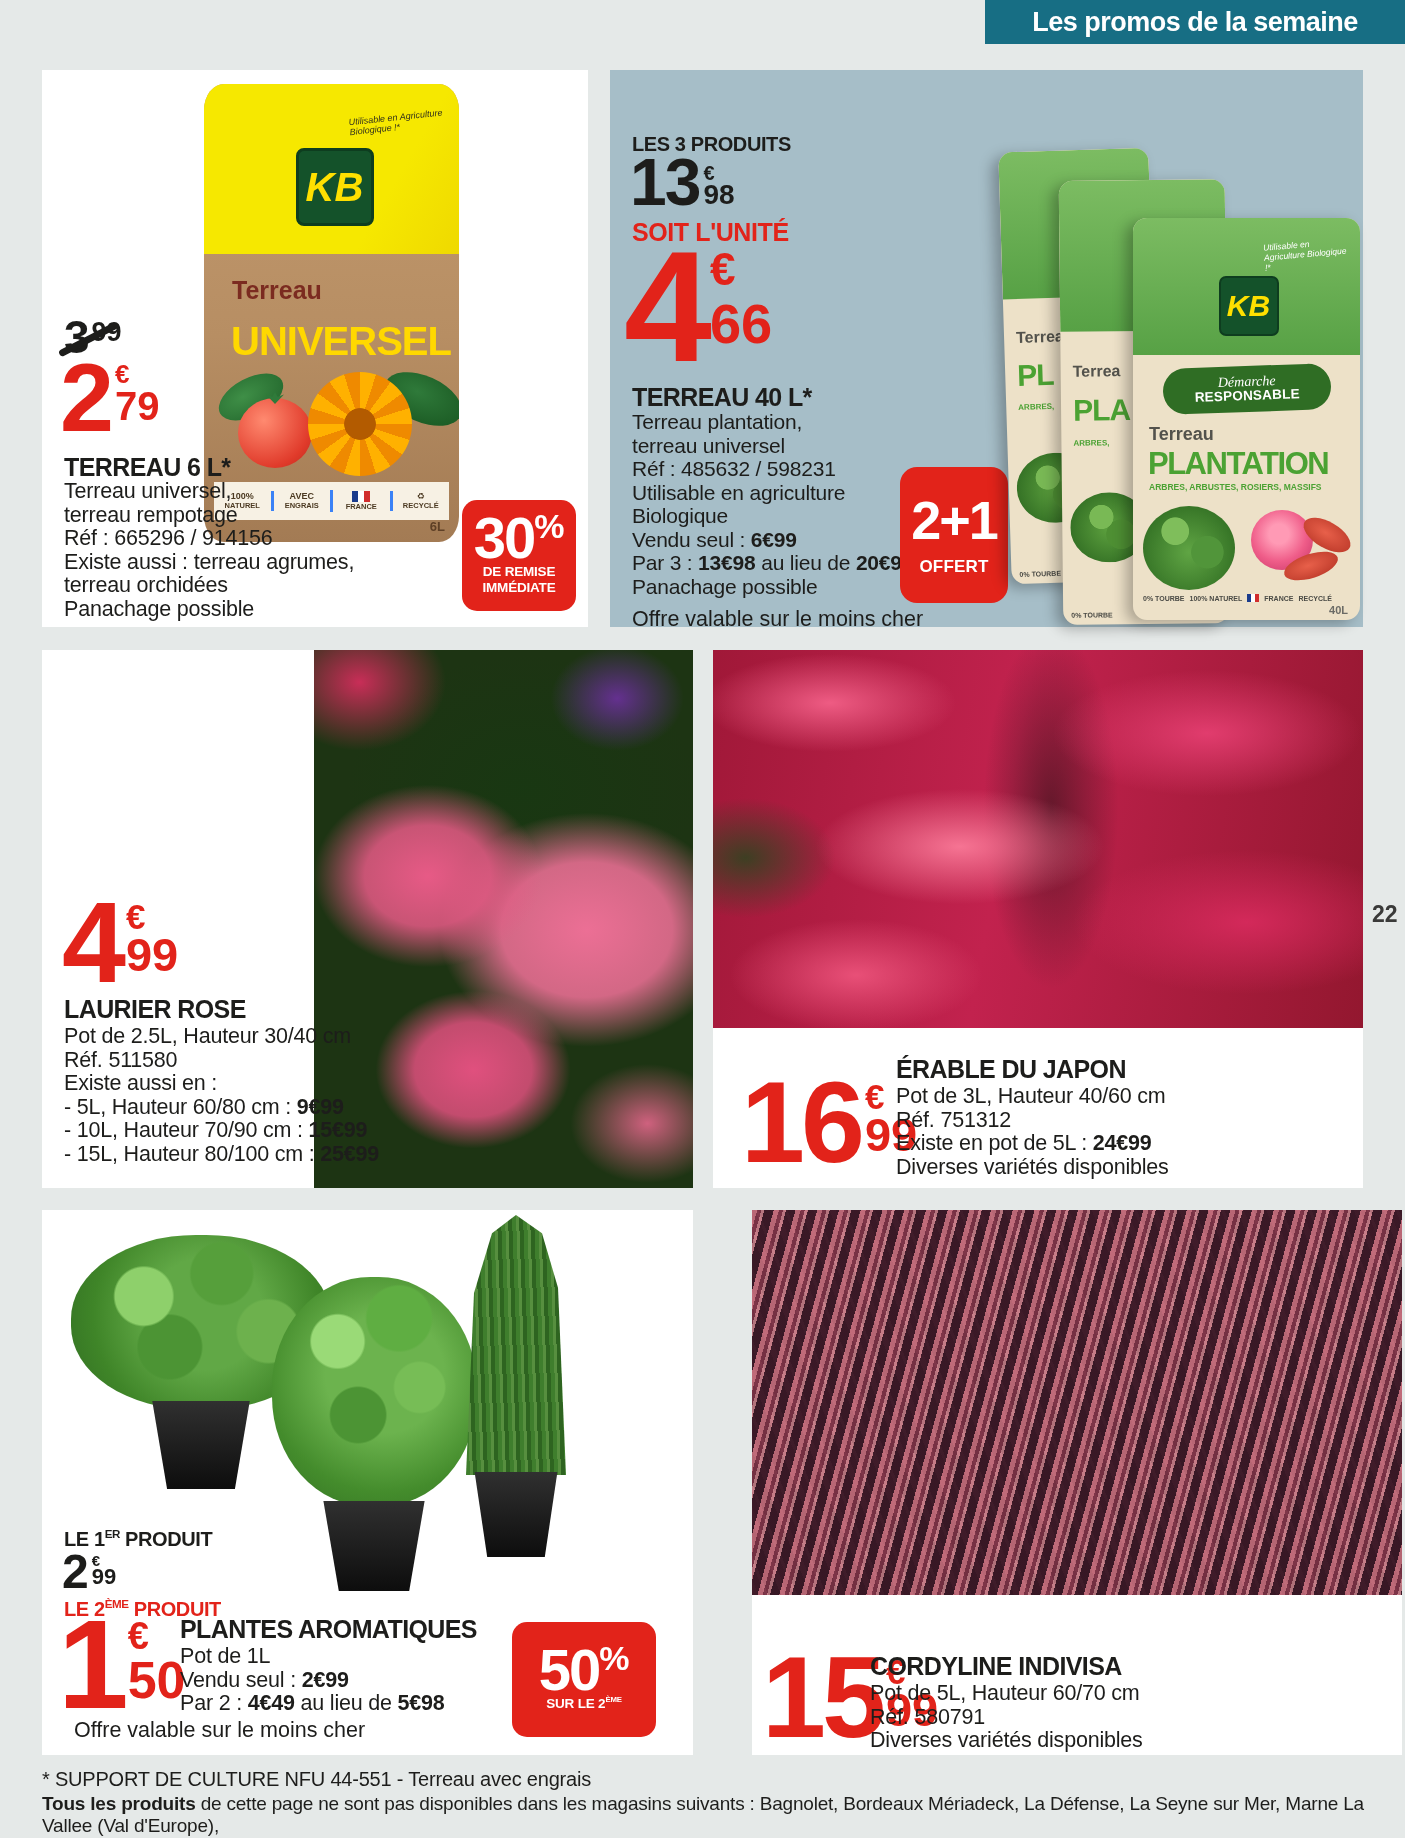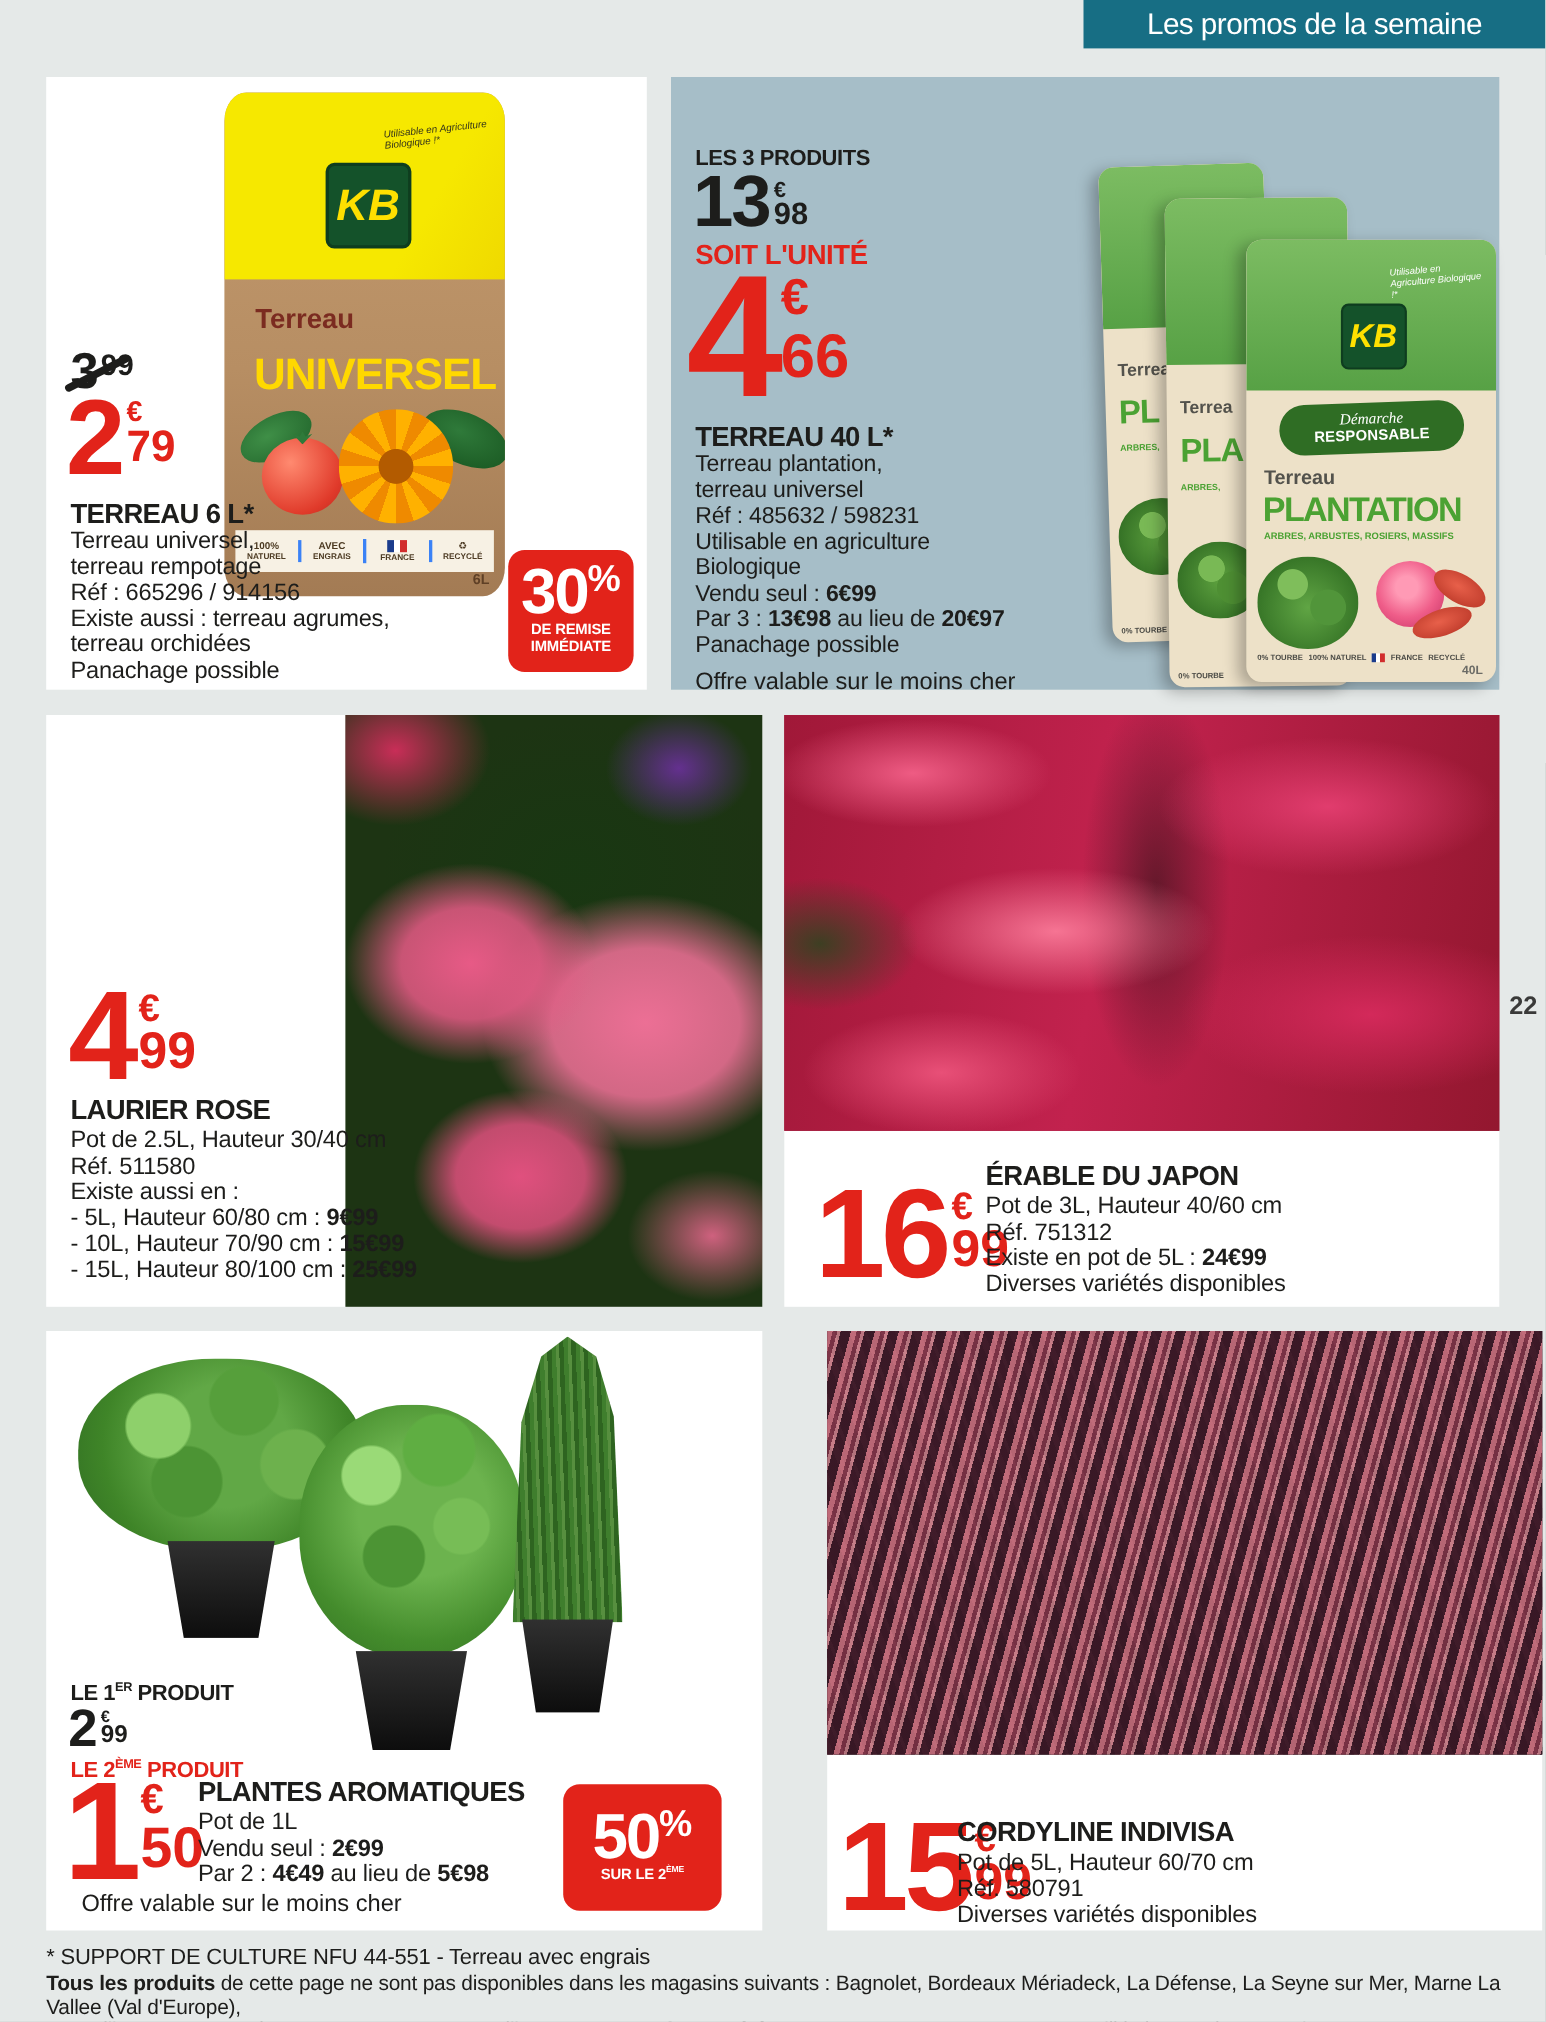--- a/index.html
+++ b/index.html
@@ -2,21 +2,21 @@
 <html><head>
 <meta charset="utf-8">
 <style>
   html,body{margin:0;padding:0;background:#c9cfce;}
   .page{position:relative;width:1405px;height:1838px;margin:0 auto;background:#e5e9e8;
         font-family:"Liberation Sans","DejaVu Sans",sans-serif;color:#1d1d1b;overflow:hidden;}
 
   
   .banner{position:absolute;left:985px;top:0;width:420px;height:44px;background:#176e84;
           display:flex;align-items:center;justify-content:center;}
-  .banner span{color:#fff;font-size:27px;font-weight:400;letter-spacing:-.5px;}
+  .banner span{color:#fff;font-size:27px;font-weight:700;letter-spacing:-.5px;}
   .pagenum{position:absolute;left:1372px;top:901px;font-size:23px;font-weight:700;color:#3a3a39;}
 
   
   .card{position:absolute;background:#fff;}
   .cardA{left:42px;top:70px;width:546px;height:557px;}
   .cardB{left:610px;top:70px;width:753px;height:557px;background:#a6bec8;}
   .cardC{left:42px;top:650px;width:651px;height:538px;}
   .cardD{left:713px;top:650px;width:650px;height:538px;}
   .cardE{left:42px;top:1210px;width:651px;height:545px;}
   .cardF{left:752px;top:1210px;width:650px;height:545px;}
@@ -288,20 +288,24 @@
       <div class="tline" style="font-size:21px;"><span>terreau universel</span></div>
       <div class="tline" style="font-size:21px;"><span>Réf : 485632 / 598231</span></div>
       <div class="tline" style="font-size:21px;"><span>Utilisable en agriculture</span></div>
       <div class="tline" style="font-size:21px;"><span>Biologique</span></div>
       <div class="tline" style="font-size:21px;"><span>Vendu seul : </span><span class="b">6€99</span></div>
       <div class="tline" style="font-size:21px;"><span>Par 3 : </span><span class="b">13€98</span><span> au lieu de </span><span class="b">20€97</span></div>
       <div class="tline" style="font-size:21px;"><span>Panachage possible</span></div>
     </div>
     <div class="note" style="left:22px;top:537px;">Offre valable sur le moins cher</div>
 
+    <div class="badge badge21">
+      <div class="b21top">2+1</div>
+      <div class="b21bot">OFFERT</div>
+    </div>
 
     <div class="bagsB">
       <div class="bagB bb1">
         <div class="bB-green"></div>
         <div class="bk-t1">Terrea</div>
         <div class="bk-t2">PL</div>
         <div class="bk-t3">ARBRES,</div>
         <i class="bk-bush"></i>
         <div class="bk-foot">0% TOURBE</div>
       </div>

